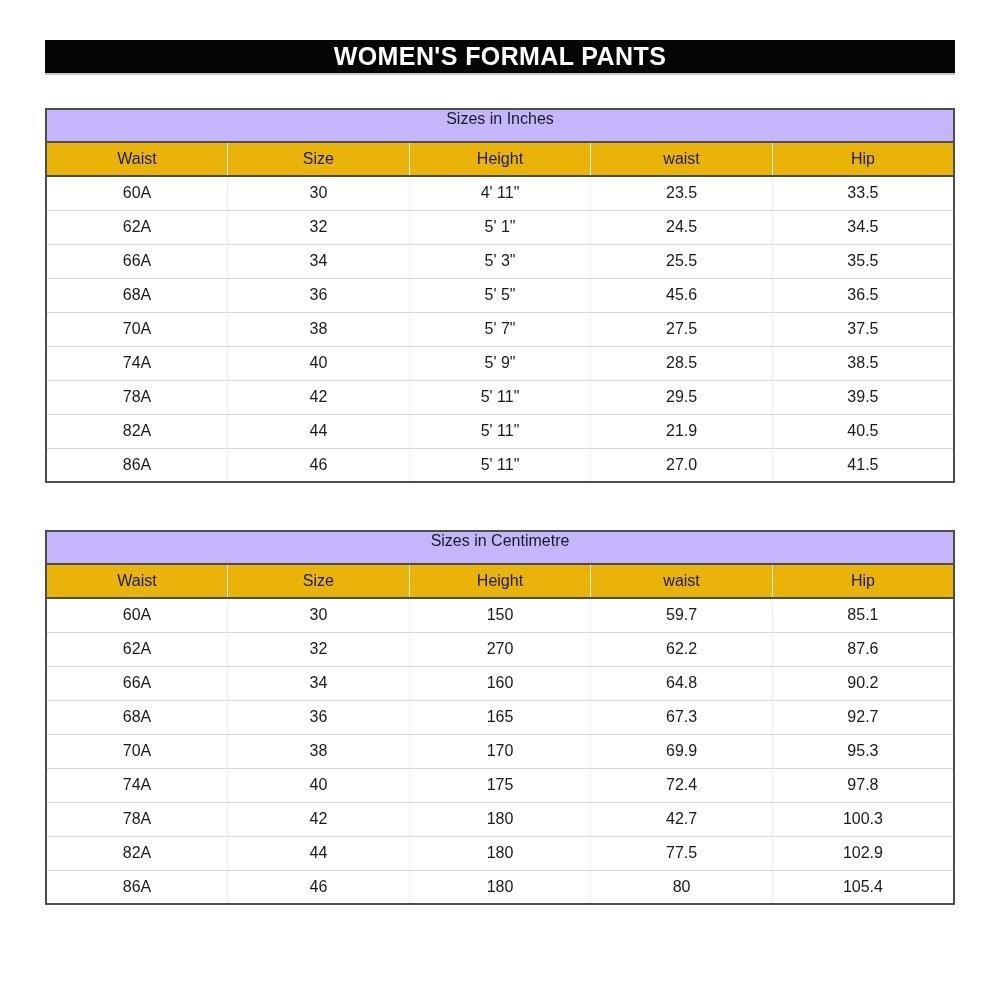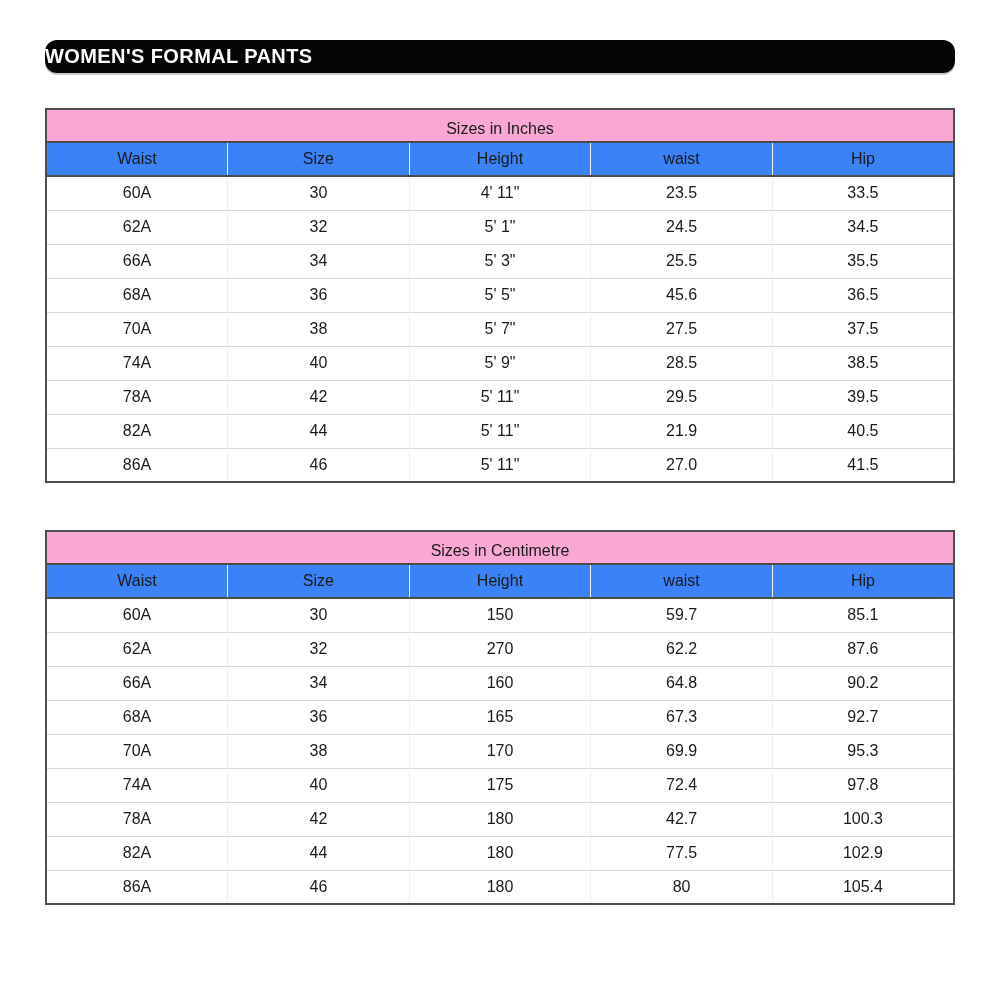--- a/index.html
+++ b/index.html
@@ -15,26 +15,25 @@
   .page { width: 1000px; height: 1000px; padding: 40px 45px 0 45px; }
 
   
   .banner {
     width: 910px;
     height: 33px;
     background: #050505;
     color: #ffffff;
     display: flex;
     align-items: center;
-    justify-content: flex-start;
-    font-size: 20px;
+    justify-content: center;
+    font-size: 25px;
     font-weight: bold;
     letter-spacing: 0.4px;
     box-shadow: 0 2px 0 #c9c9c9;
-    border-radius: 12px;
   }
 
   
   .size-table {
     width: 910px;
     border-collapse: collapse;
     table-layout: fixed;
     font-size: 16px;
     color: #1a1a1a;
   }
@@ -42,26 +41,26 @@
   .table-cm { margin-top: 47px; }
 
   .size-table { border: 2px solid #4d4d4d; }
 
   .size-table caption {
     border: 2px solid #4d4d4d;
     border-bottom: none;
     height: 33px;
     text-align: center;
     vertical-align: middle;
-    padding-top: 10px;
-    font-size: 16px;
-    background: #f9a8d4;
+    padding-top: 0;
+    font-size: 16px;
+    background: #c4b5fd;
   }
   .size-table thead th {
-    background: #3b82f6;
+    background: #eab308;
     height: 34px;
     font-weight: normal;
     font-size: 16px;
     text-align: center;
     border-bottom: 2px solid #4d4d4d;
     border-left: 1px solid #f2f2f2;
   }
   .size-table thead th:first-child { border-left: none; }
 
   .size-table tbody td {

